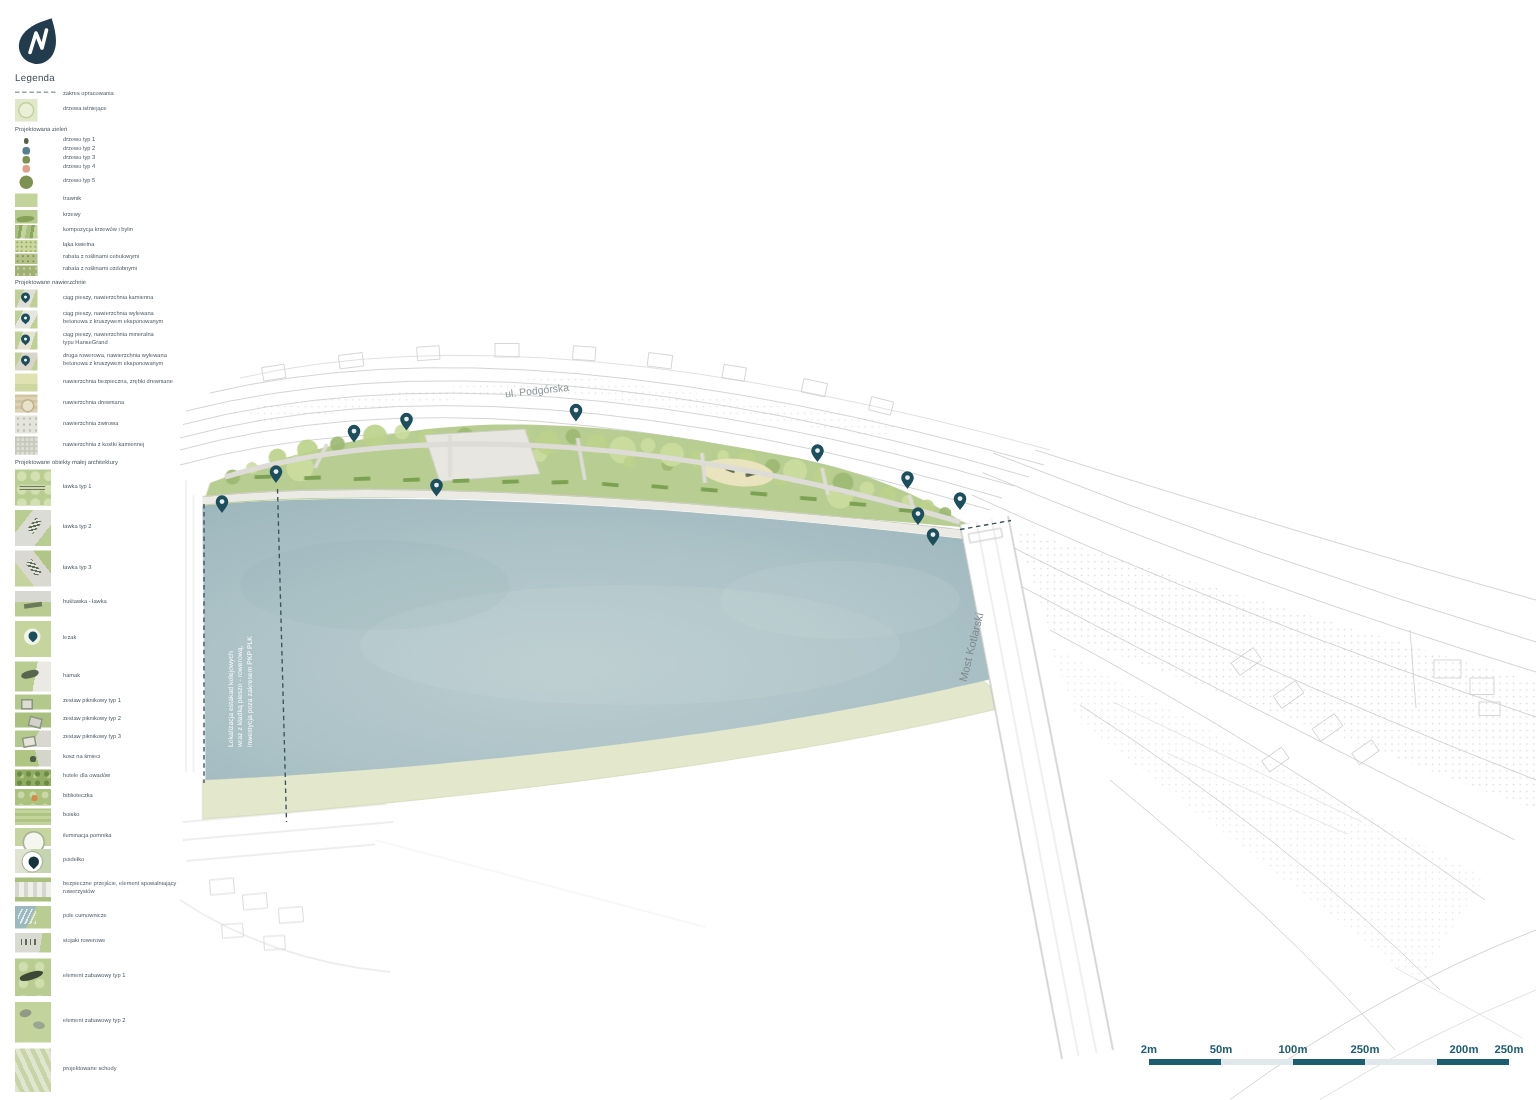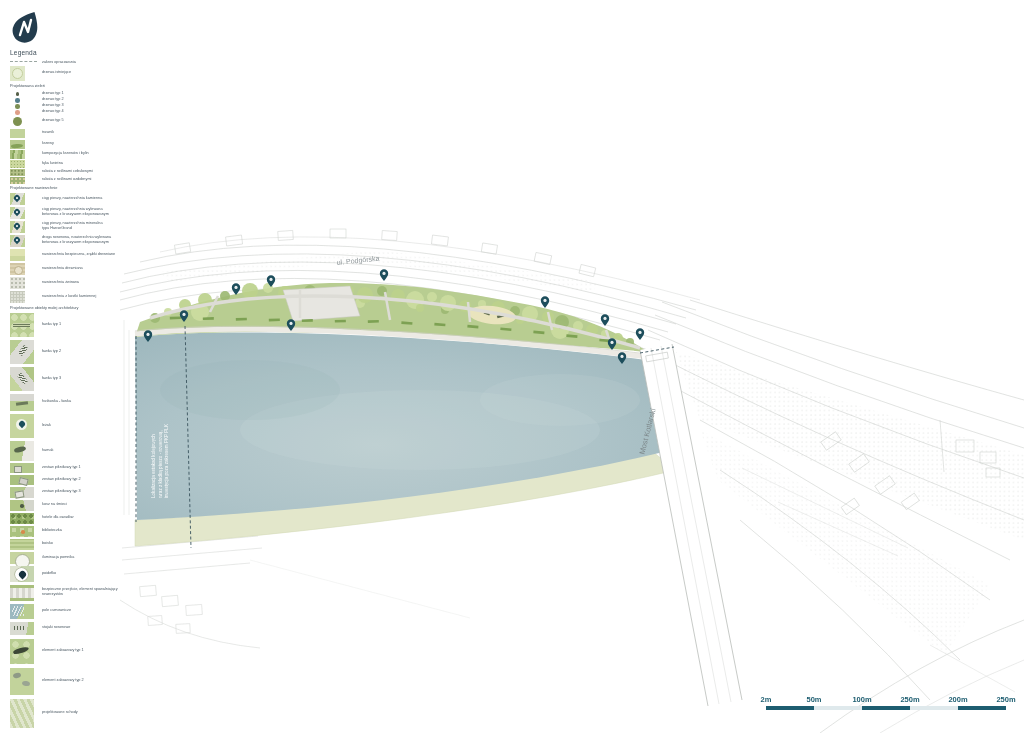--- a/index.html
+++ b/index.html
@@ -427,20 +427,20 @@
     <div class="l-label" style="top: 679.4px;">element zabawowy typ 2</div>
     <div class="sw sw-s-schody wide" style="top: 699px; height: 29px;"></div>
     <div class="l-label" style="top: 711.4px;">projektowane schody</div>
   </div>
 
 <div id="scalebar">
     <span class="sc-label" style="left: 2px;">2m</span>
     <span class="sc-label" style="left: 50px;">50m</span>
     <span class="sc-label" style="left: 98px;">100m</span>
     <span class="sc-label" style="left: 146px;">250m</span>
-    <span class="sc-label" style="left: 194px;">200m</span>
+    <span class="sc-label" style="left: 212px;">200m</span>
     <span class="sc-label" style="left: 242px; text-align: right;">250m</span>
     <div class="sc-seg" style="left: 2px; background: rgb(29, 93, 112);"></div>
     <div class="sc-seg" style="left: 50px; background: rgb(223, 233, 236);"></div>
     <div class="sc-seg" style="left: 98px; background: rgb(29, 93, 112);"></div>
     <div class="sc-seg" style="left: 146px; background: rgb(223, 233, 236);"></div>
     <div class="sc-seg" style="left: 194px; background: rgb(29, 93, 112);"></div>
   </div>
 
 </body></html>

